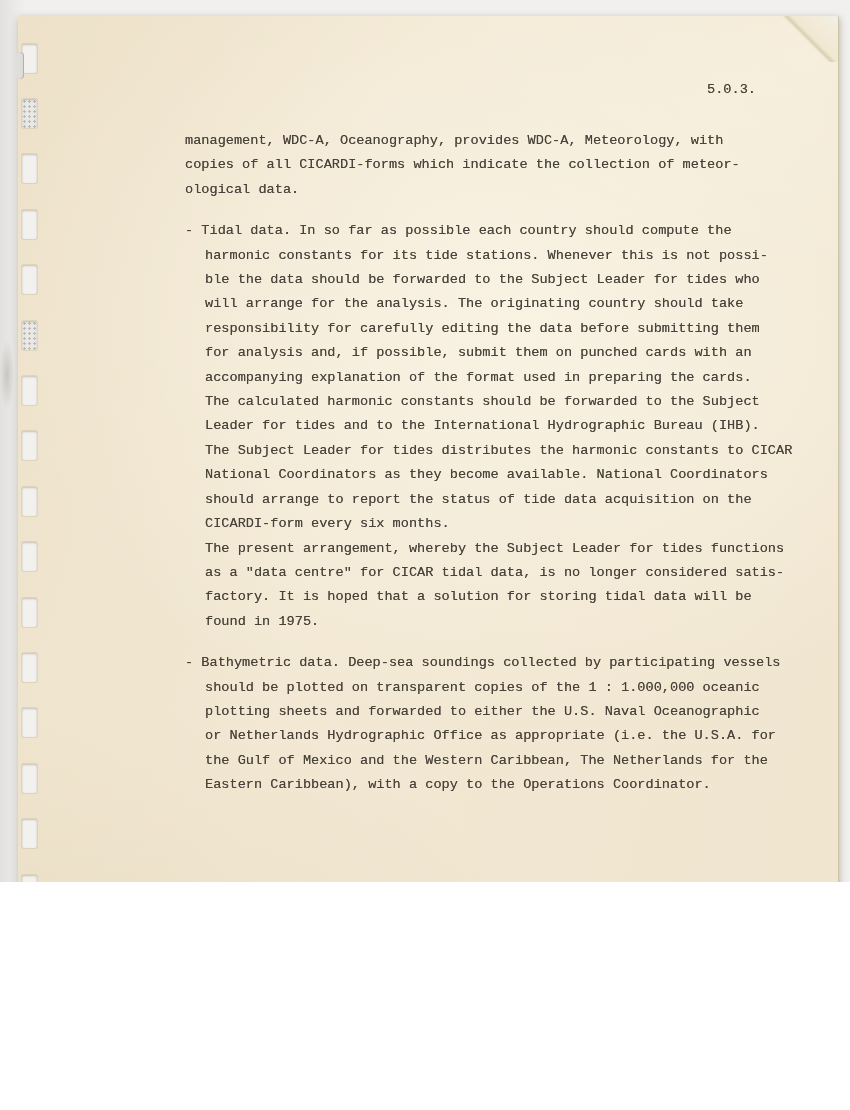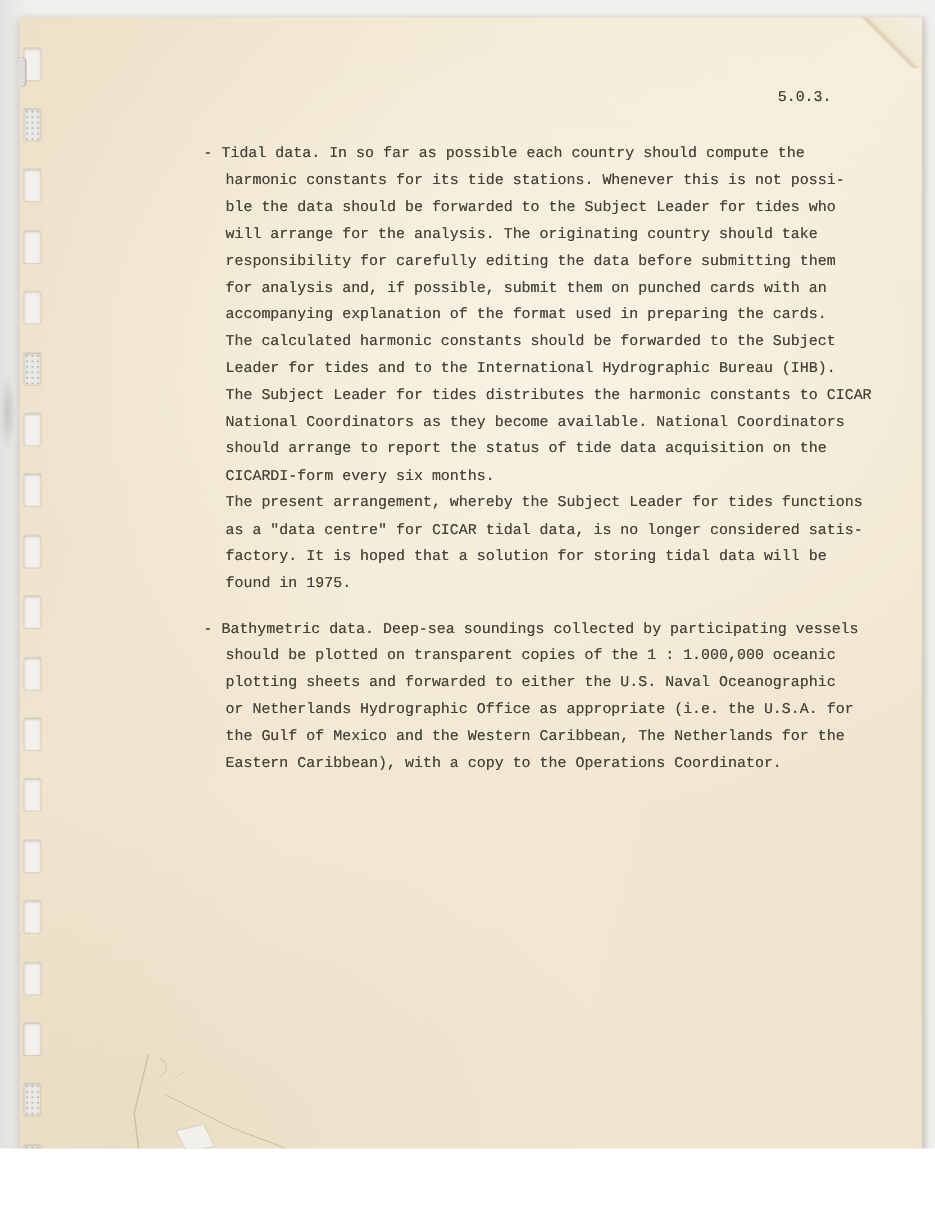--- a/index.html
+++ b/index.html
@@ -2,21 +2,21 @@
 <html><head>
 <meta charset="utf-8">
 <style>
   html, body { margin: 0; padding: 0; }
   body {
     width: 850px; height: 1110px;
     font-family: "Liberation Mono", "DejaVu Sans Mono", monospace;
   }
   .scan {
     position: relative;
-    width: 850px; height: 1044px;
+    width: 850px; height: 882px;
     background: #f1f0ee;
     overflow: hidden;
   }
   
   .scan::before {
     content: "";
     position: absolute; left: 0; top: 0; width: 26px; height: 100%;
     background: linear-gradient(to right, #e2e1df, rgba(226,225,223,0));
   }
   .scan::after {
@@ -111,20 +111,23 @@
         <div class="hole" style="top: 858.5px;"></div>
         <div class="hole" style="top: 913.9px;"></div>
         <div class="hole speckled" style="top: 969.3px;"></div>
         <div class="hole speckled" style="top: 1024.7px;"></div>
       </div>
     <div class="tear"></div>
 
     <div class="pagenum">5.0.3.</div>
 
     <div class="text">
+      <div class="para">management, WDC-A, Oceanography, provides WDC-A, Meteorology, with
+copies of all CICARDI-forms which indicate the collection of meteor-
+ological data.</div>
       <div class="para hang">- Tidal data. In so far as possible each country should compute the
 harmonic constants for its tide stations. Whenever this is not possi-
 ble the data should be forwarded to the Subject Leader for tides who
 will arrange for the analysis. The originating country should take
 responsibility for carefully editing the data before submitting them
 for analysis and, if possible, submit them on punched cards with an
 accompanying explanation of the format used in preparing the cards.
 The calculated harmonic constants should be forwarded to the Subject
 Leader for tides and to the International Hydrographic Bureau (IHB).
 The Subject Leader for tides distributes the harmonic constants to CICAR

